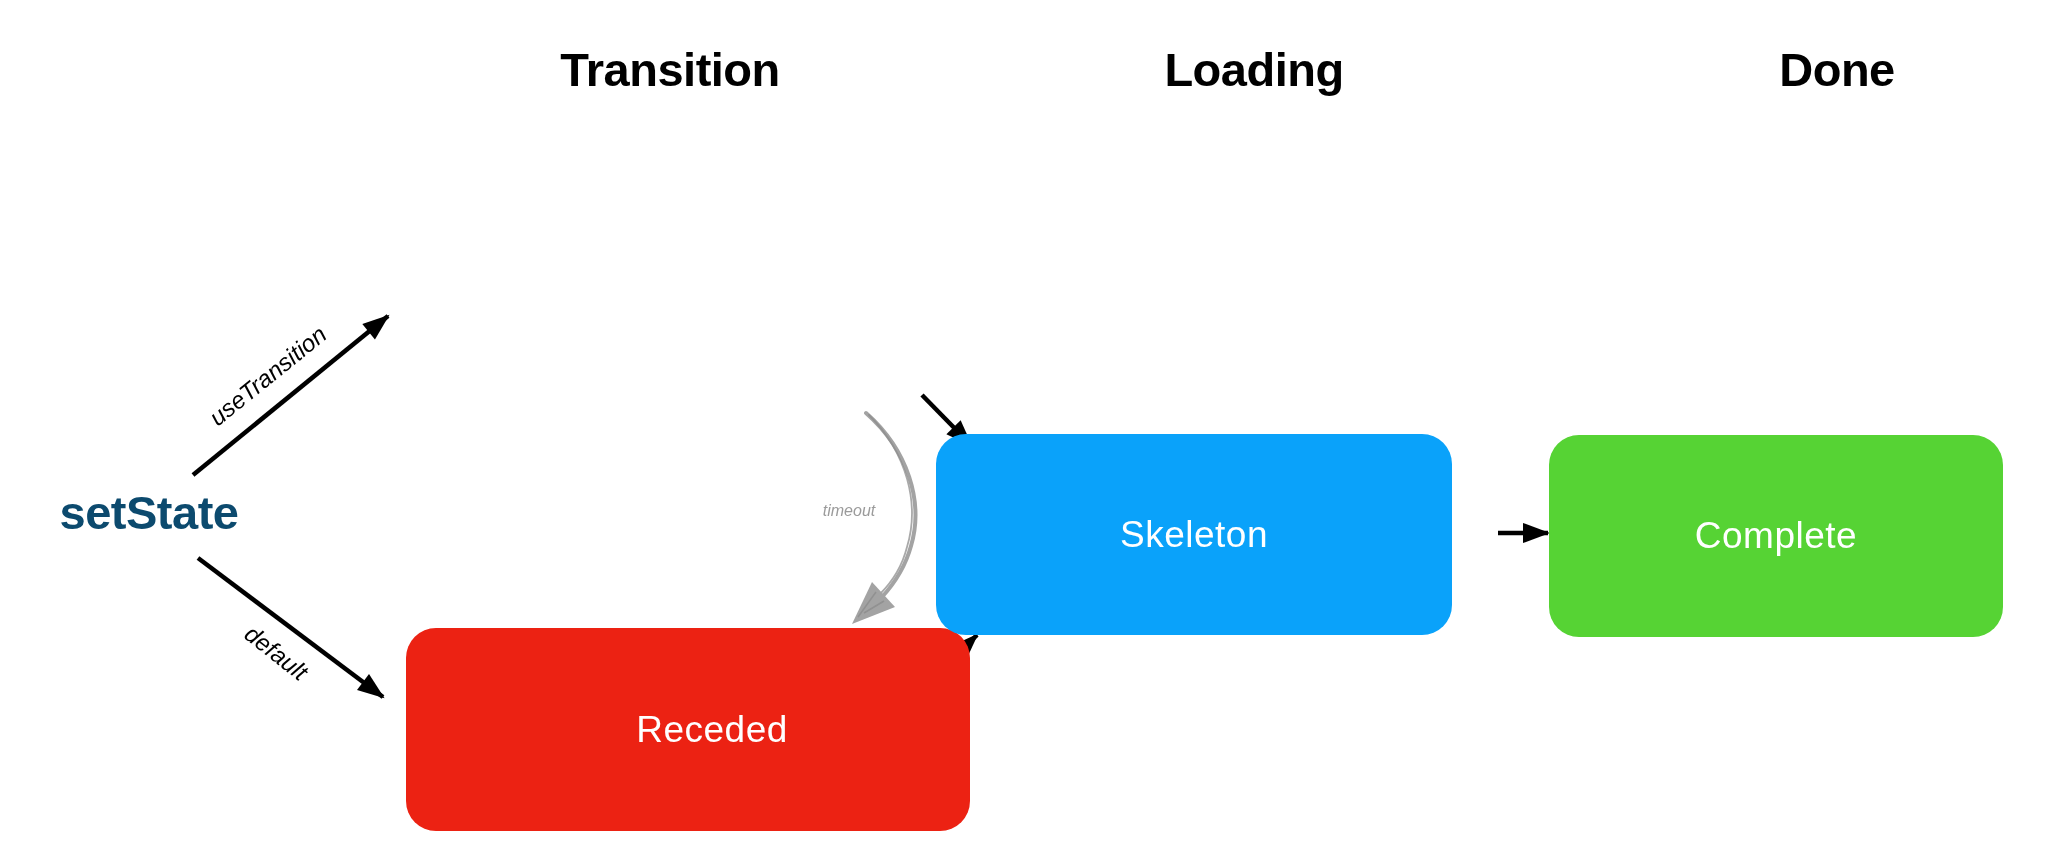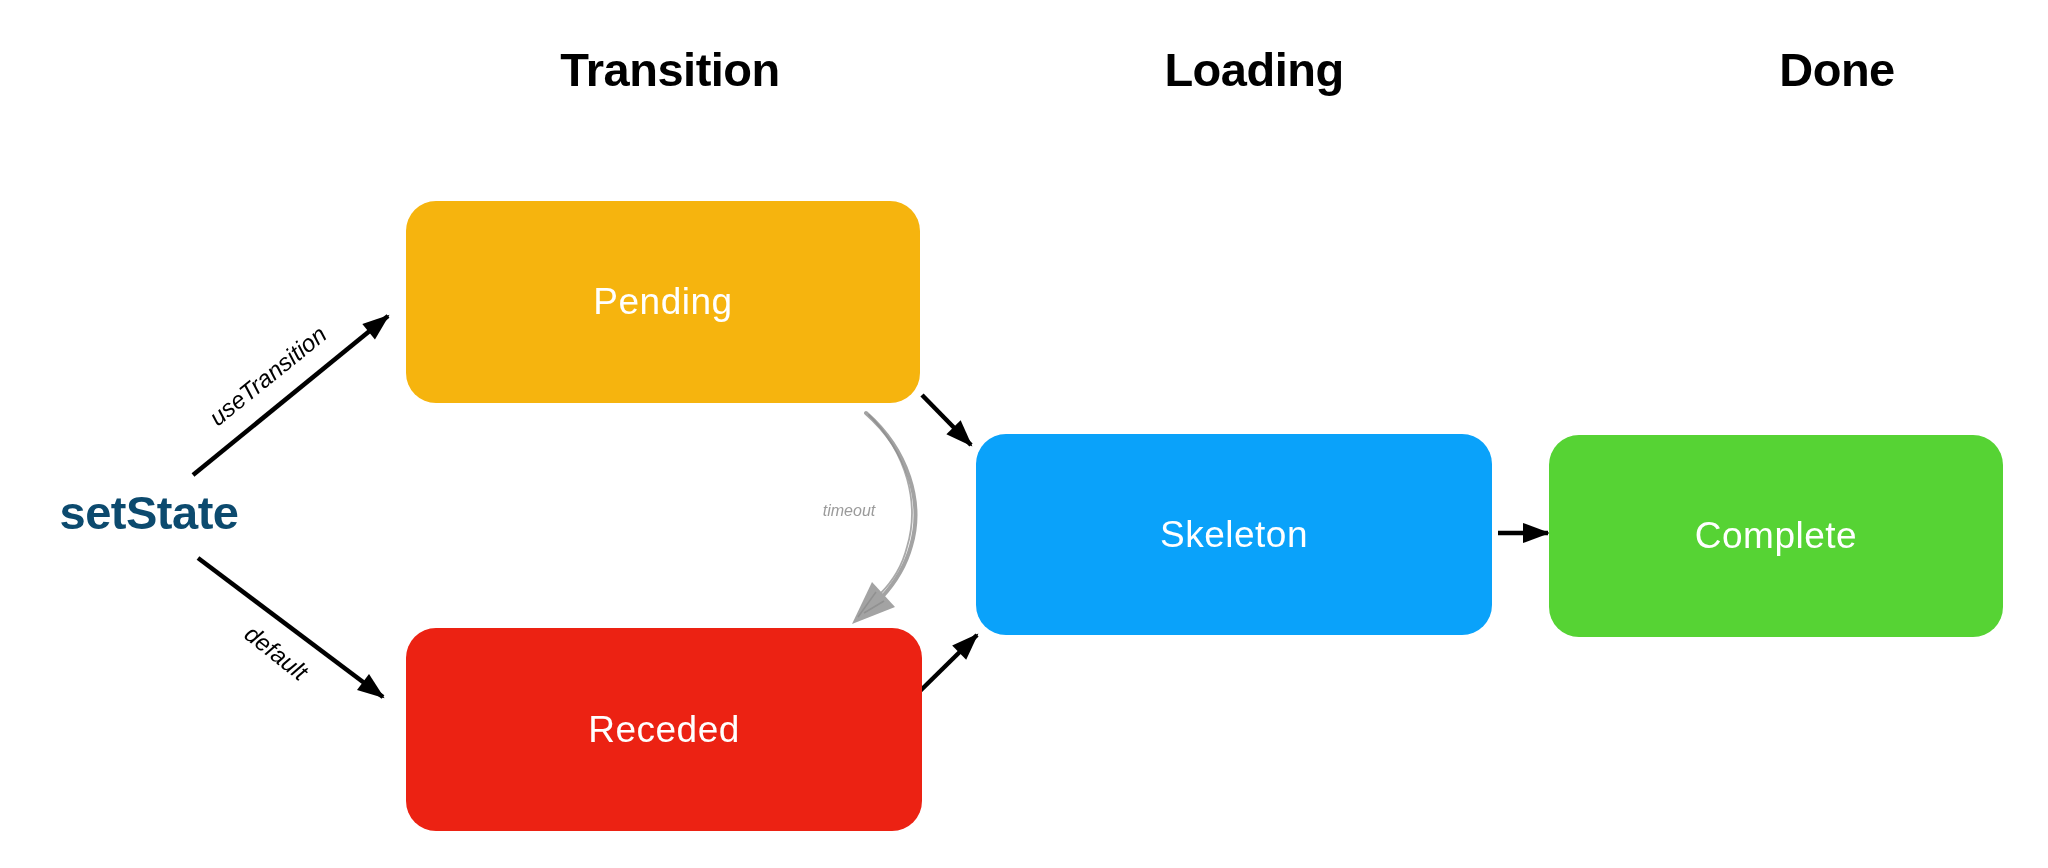--- a/index.html
+++ b/index.html
@@ -46,21 +46,21 @@
     justify-content: center;
   }
   .node-label {
     color: #ffffff;
     font-size: 37px;
     font-weight: 400;
     letter-spacing: 0.5px;
   }
   .node-pending  { left: 370px; top: 201px; width: 514px; height: 202px; }
   .node-receded  { left: 370px; top: 628px; width: 516px; height: 203px; }
-  .node-skeleton { left: 940px; top: 434px; width: 516px; height: 201px; }
+  .node-skeleton { left: 900px; top: 434px; width: 516px; height: 201px; }
   .node-complete { left: 1513px; top: 435px; width: 454px; height: 202px; }
   .edges {
     position: absolute;
     left: 0;
     top: 0;
   }
   .edge-line {
     stroke-width: 4.5px;
     fill: none;
   }
@@ -128,25 +128,22 @@
     <path class="sketch-stroke" stroke-width="4" d="M 830 413 C 872 450, 888 502, 875 546 C 869 568, 857 585, 846 597" stroke="#A3A3A3"></path>
     <path class="sketch-stroke" stroke-width="1.8" opacity="0.75" d="M 833 415 C 871 453, 884 504, 871 547 C 866 567, 855 583, 844 594" stroke="#8C8C8C"></path>
     <polygon points="816,624 836,582 859,607" stroke-width="2" fill="#A3A3A3"></polygon>
     <path d="M 822 617 L 840 592 M 828 613 L 848 601" stroke-width="1.5" fill="none" opacity="0.8" stroke="#8C8C8C"></path>
   </svg>
 
   <div class="edge-label edge-label-usetransition">useTransition</div>
   <div class="edge-label edge-label-default">default</div>
   <div class="edge-label edge-label-timeout">timeout</div>
 
-  <div class="node node-pending" style="background-color: rgb(246, 180, 14);">
-    <span class="node-label">Pending</span>
-  </div>
 
-  <div class="node node-receded" style="background-color: rgb(236, 34, 19);">
+  <div class="node node-receded" style="background-color: rgb(236, 34, 19); padding-left: 48px;">
     <span class="node-label">Receded</span>
   </div>
 
   <div class="node node-skeleton" style="background-color: rgb(10, 162, 250);">
     <span class="node-label">Skeleton</span>
   </div>
 
   <div class="node node-complete" style="background-color: rgb(86, 211, 52);">
     <span class="node-label">Complete</span>
   </div>

